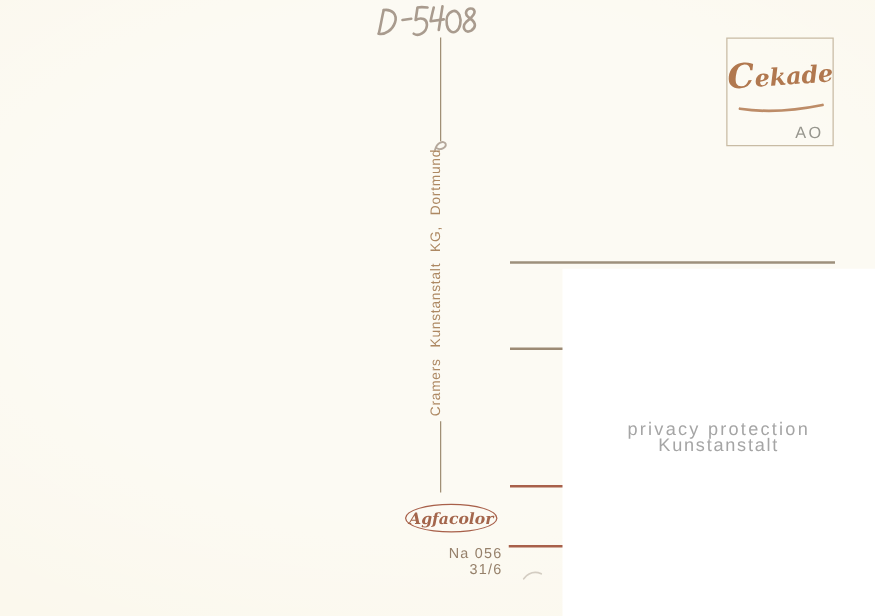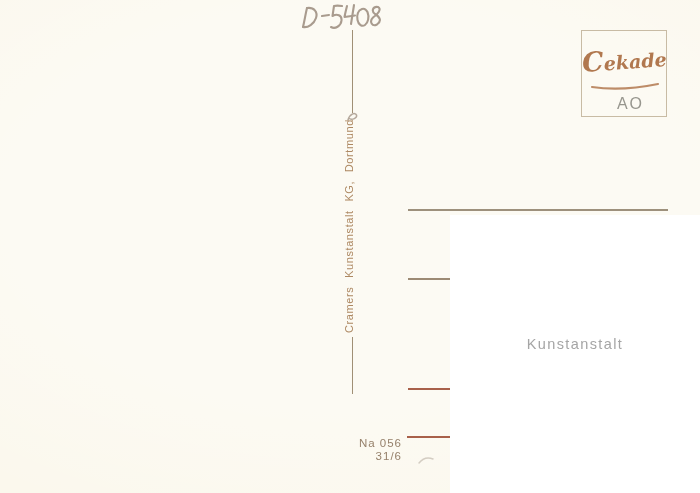--- a/index.html
+++ b/index.html
@@ -32,21 +32,21 @@
   }
   
   .stampbox{left:581px;top:30px;width:86px;height:87px;border:1px solid var(--box-border);}
   .cekade{
     position:absolute;left:0;top:13px;width:100%;text-align:center;
     font-family:"DejaVu Serif",serif;font-style:italic;font-weight:bold;
     font-size:19px;color:var(--logo-brown);transform:rotate(-4deg);
   }
   .cekade::first-letter{font-size:27px;}
   .ao{
-    position:absolute;right:22px;bottom:3px;font-size:16px;
+    position:absolute;right:7px;bottom:3px;font-size:13px;
     letter-spacing:2px;color:var(--ao-gray);
   }
   
   .hline{height:1.6px;}
   .hline.l1{left:408px;top:209px;width:260px;background:var(--line-gray);}
   .hline.l2{left:408px;top:278px;width:44px;background:#9c8a74;}
   .hline.l3{left:408px;top:388px;width:43px;background:var(--line-rust);}
   .hline.l4{left:407px;top:436px;width:44px;background:var(--line-rust);}
   
   .overlay{left:450px;top:215px;width:250px;height:278px;background:var(--overlay-white);}
@@ -105,22 +105,24 @@
   <div class="abs hline l2"></div>
   <div class="abs hline l3"></div>
   <div class="abs hline l4"></div>
 
   <svg class="abs" style="left:418px;top:456px;width:16px;height:10px;" viewBox="0 0 16 10">
     <path d="M1,7 C5,2 10,1 15,3" fill="none" stroke="#c9c2b6" stroke-width="1.4" stroke-linecap="round" opacity="0.8"></path>
   </svg>
 
   <div class="abs overlay">
     <div class="privacy">
+      <div class="l1">privacy protection</div>
       <div class="l2">Kunstanstalt</div>
     </div>
   </div>
 
+  <div class="abs agfa">Agfacolor</div>
   <div class="abs catalog">
     <div>Na 056</div>
     <div>31/6</div>
   </div>
 
 </div>
 
 </body></html>

